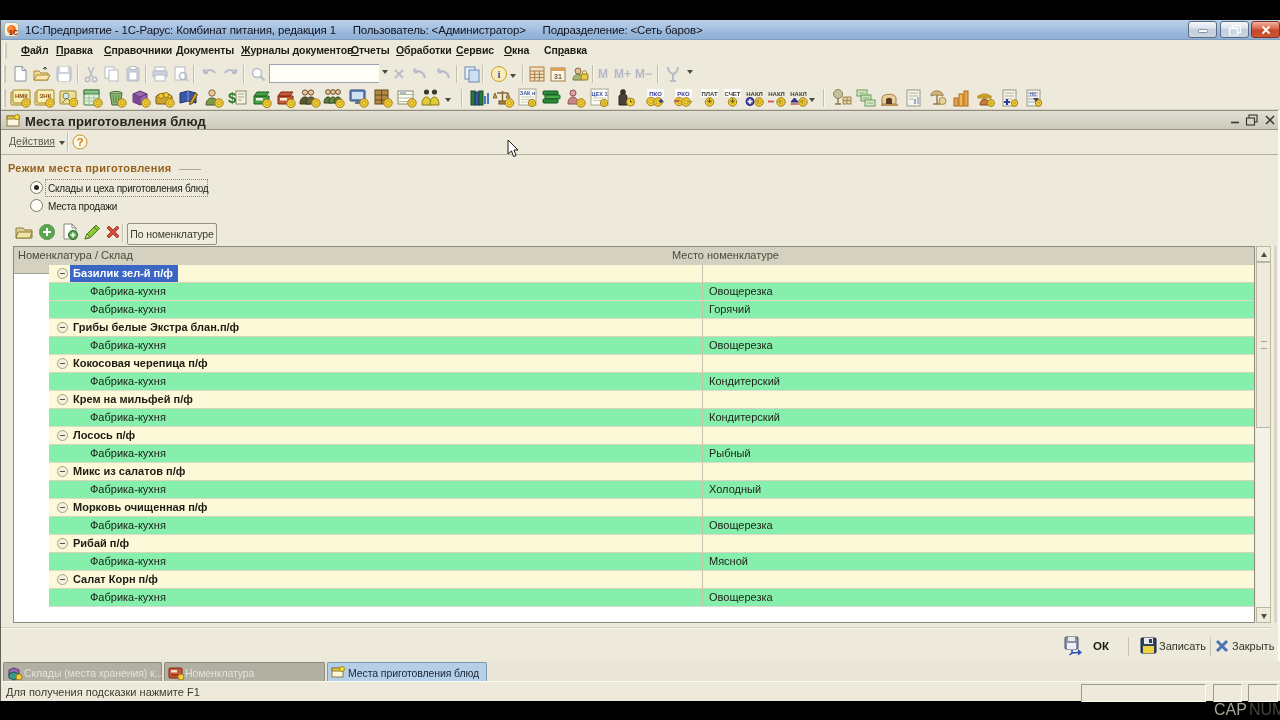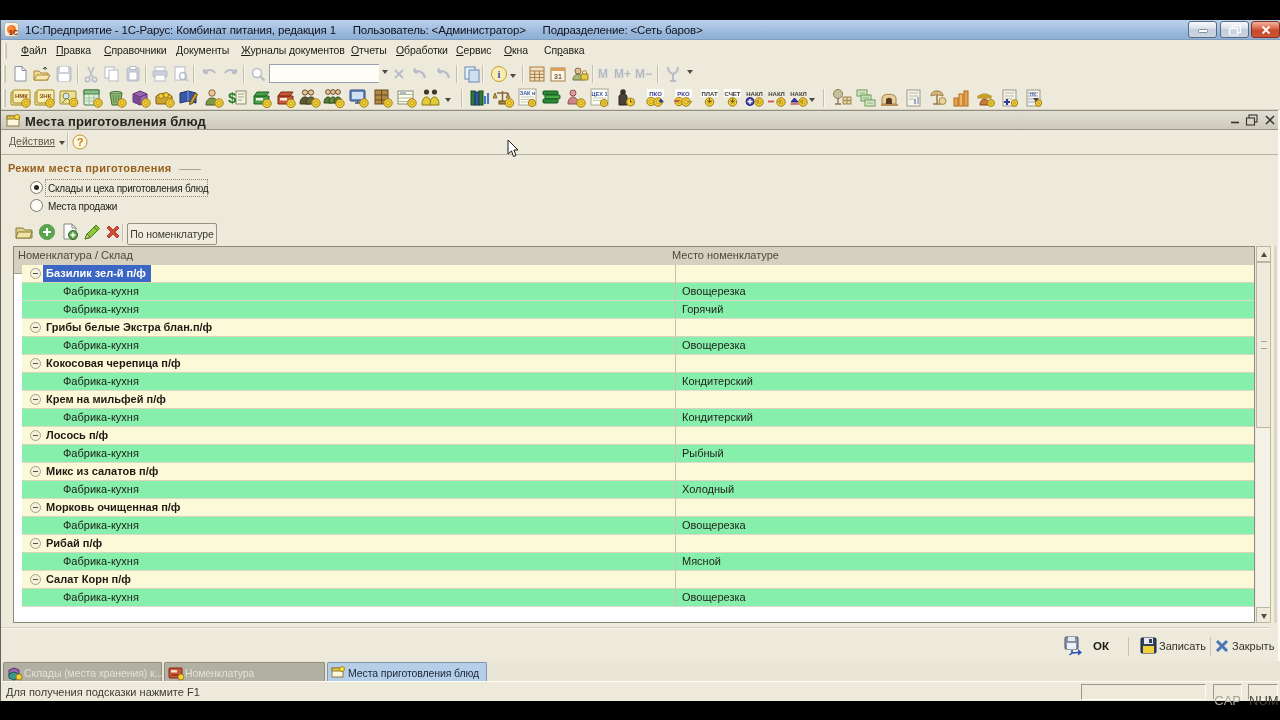--- a/index.html
+++ b/index.html
@@ -16,21 +16,21 @@
   background:linear-gradient(135deg,#fdfdf5,#e8e2d0); border:1px solid #b8b2a0; }
 #logo i { position:absolute; left:2px; top:2px; width:9px; height:9px; border-radius:50%;
   background:radial-gradient(circle at 35% 35%,#ff9840,#e05010); display:block; }
 #logo b { position:absolute; right:0px; bottom:0px; font-size:7px; color:#802000; font-style:normal; }
 .wbtn { position:absolute; top:1px; height:17px; width:29px; border:1px solid #5a6a80; border-radius:3px;
   background:linear-gradient(#f6f9fc,#dce3ec 40%,#c2cedd 52%,#ccd6e2); }
 .wbtn svg { position:absolute; left:50%; top:50%; transform:translate(-50%,-50%); }
 #btnclose { background:linear-gradient(#f0b49e,#dd7154 38%,#c64a2e 56%,#cd5434); border-color:#84301c; }
 
 
-#menubar { position:absolute; left:0; top:20px; width:100%; height:22px; background:#edeadb; font-size:10.5px; letter-spacing:-0.1px; }
+#menubar { position:absolute; left:0; top:20px; width:100%; height:22px; background:#edeadb; font-size:10.5px; letter-spacing:-0.1px;font-weight:bold; }
 #menubar span { position:absolute; top:4px; }
 #menubar u { text-decoration:underline; }
 .mgrip { position:absolute; left:3px; top:3px; width:3px; height:16px;
   border-left:1px solid #fcfbf4; background:#cdc9b8; }
 
 
 #tb1 { position:absolute; left:0; top:42px; width:100%; height:24px; }
 #tb2 { position:absolute; left:0; top:66px; width:100%; height:24px; border-bottom:1px solid #d8d4c4; }
 .i1,.i2 { position:absolute; top:2px; width:22px; height:20px; }
 .grip { position:absolute; top:3px; width:3px; height:18px; border-left:1px solid #fcfbf4; background:#cdc9b8; }
@@ -68,21 +68,21 @@
   border:1px solid #94917f; border-radius:2px; text-align:center; line-height:20px; color:#3b392c;
   white-space:nowrap; font-size:10.5px; letter-spacing:-0.1px; }
 
 
 #tbl { position:absolute; left:12px; top:226px; width:1242px; height:377px;
   border:1px solid #8c8a78; background:#fff; overflow:hidden; }
 #thead { position:absolute; left:0; top:0; width:100%; height:27px; background:#d5d1c0;
   border-bottom:1px solid #a5a290; color:#4c4a3a; }
 #thead .h1 { position:absolute; left:4px; top:2px; }
 #thead .h2 { position:absolute; left:658px; top:2px; }
-#tbody { position:absolute; left:8px; top:18px; width:100%; }
+#tbody { position:absolute; left:0; top:18px; width:100%;padding-left:35px; }
 .tr { position:relative; width:100%; height:18px; }
 .trg { background:#fcf9d8; }
 .trc { background:#86efac; }
 .tr .c1 { position:absolute; left:0; top:0; width:653px; height:18px; border-bottom:1px solid #dedacb; }
 .trg .c1 { border-bottom-color:#d8d4be; }
 .tr .c2 { position:absolute; left:653px; top:0; width:589px; height:18px;
   border-left:1px solid #c5c1ae; border-bottom:1px solid #dedacb; padding-left:6px; padding-top:2px; color:#201f18; }
 .trg .c2 { border-bottom-color:#d8d4be; }
 .mn { position:absolute; left:8px; top:3px; width:11px; height:11px; border:1px solid #a5a288;
   border-radius:50%; background:#f4f1dc; }
@@ -122,21 +122,21 @@
   border-radius:2px 2px 0 0; background:#b2afa3; color:#e4e1d8; }
 .tab .tx { position:absolute; left:20px; top:4px; white-space:nowrap; font-size:10.5px; letter-spacing:-0.1px; }
 .tab svg { position:absolute; left:3px; top:2px; }
 #tab3 { background:#b6cfe9; color:#1a2636; border-color:#7e97ae; }
 
 
 #status { position:absolute; left:0; top:661px; width:100%; height:20px; background:#edeadb;
   border-top:1px solid #fcfbf4; }
 #status .msg { position:absolute; left:5px; top:4px; color:#3d3b2f; }
 .spane { position:absolute; top:2px; height:16px; border:1px solid; border-color:#9c998a #fcfbf4 #fcfbf4 #9c998a;
-  text-align:right; font-size:13px; padding-top:8px; }
+  text-align:right; font-size:16px; padding-top:16px; }
 
 #cursor { position:absolute; left:506px; top:119px; z-index:50; }
 </style></head>
 <body>
 <div id="app">
   <div id="titlebar">
     <div id="logo">
         <i></i>
         <b>1С</b>
       </div>

